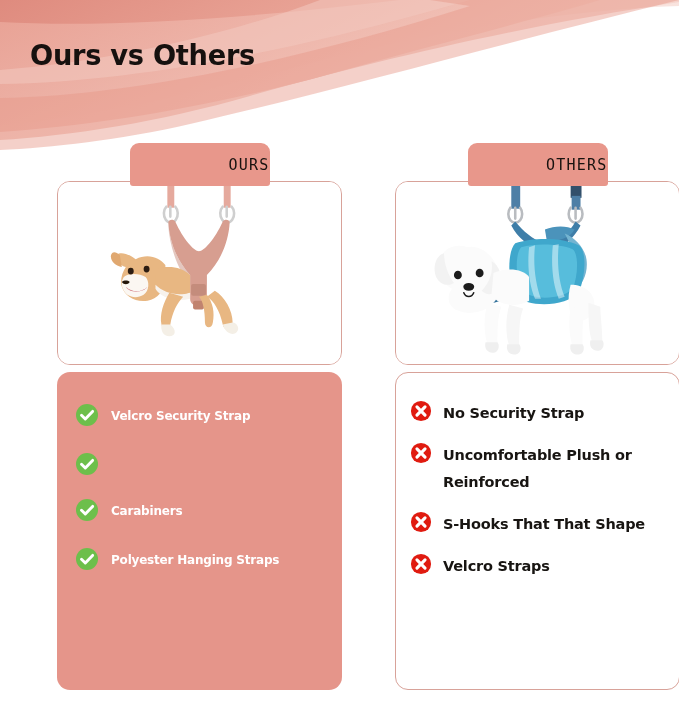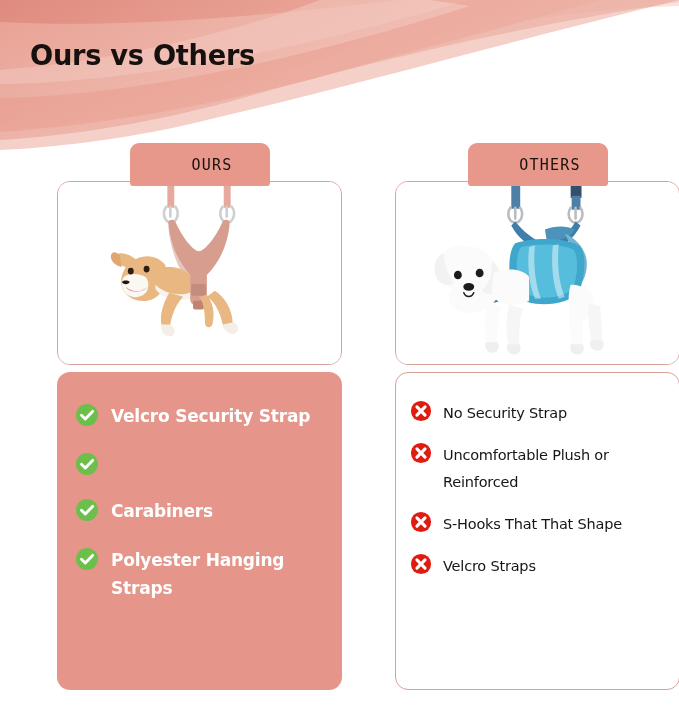--- a/index.html
+++ b/index.html
@@ -60,21 +60,21 @@
     position: absolute;
     top: 0;
     left: 50%;
     transform: translateX(-50%);
     width: 140px;
     height: 43px;
     background: #e8978b;
     border-radius: 9px 9px 3px 3px;
     display: flex;
     align-items: center;
-    justify-content: center;
+    justify-content: flex-end;
     z-index: 4;
     padding-left: 25px;
   }
   .tab-text {
     font-family: "DejaVu Sans Mono", monospace;
     font-size: 15px;
     font-weight: 500;
     letter-spacing: 1.2px;
     color: #18120f;
   }
@@ -131,29 +131,29 @@
   }
   .feature-panel.outlined .marker {
     width: 22px; height: 22px;
     margin-right: 11px;
     margin-top: 0px;
   }
   .marker svg { display: block; width: 100%; height: 100%; }
 
   .feature-text {
     font-family: "DejaVu Sans", sans-serif;
-    font-size: 17px;
+    font-size: 12px;
     font-weight: bold;
     line-height: 28px;
     letter-spacing: -0.2px;
   }
   .feature-panel.filled .feature-text { color: #ffffff; }
   .feature-panel.outlined .feature-text {
     color: #181512;
-    font-weight: normal;
+    font-weight: bold;
     font-size: 14.5px;
     line-height: 27px;
   }
 </style>
 </head>
 <body>
 
 <div class="banner">
   <svg viewBox="0 0 679 150" preserveAspectRatio="none">
     <defs>

